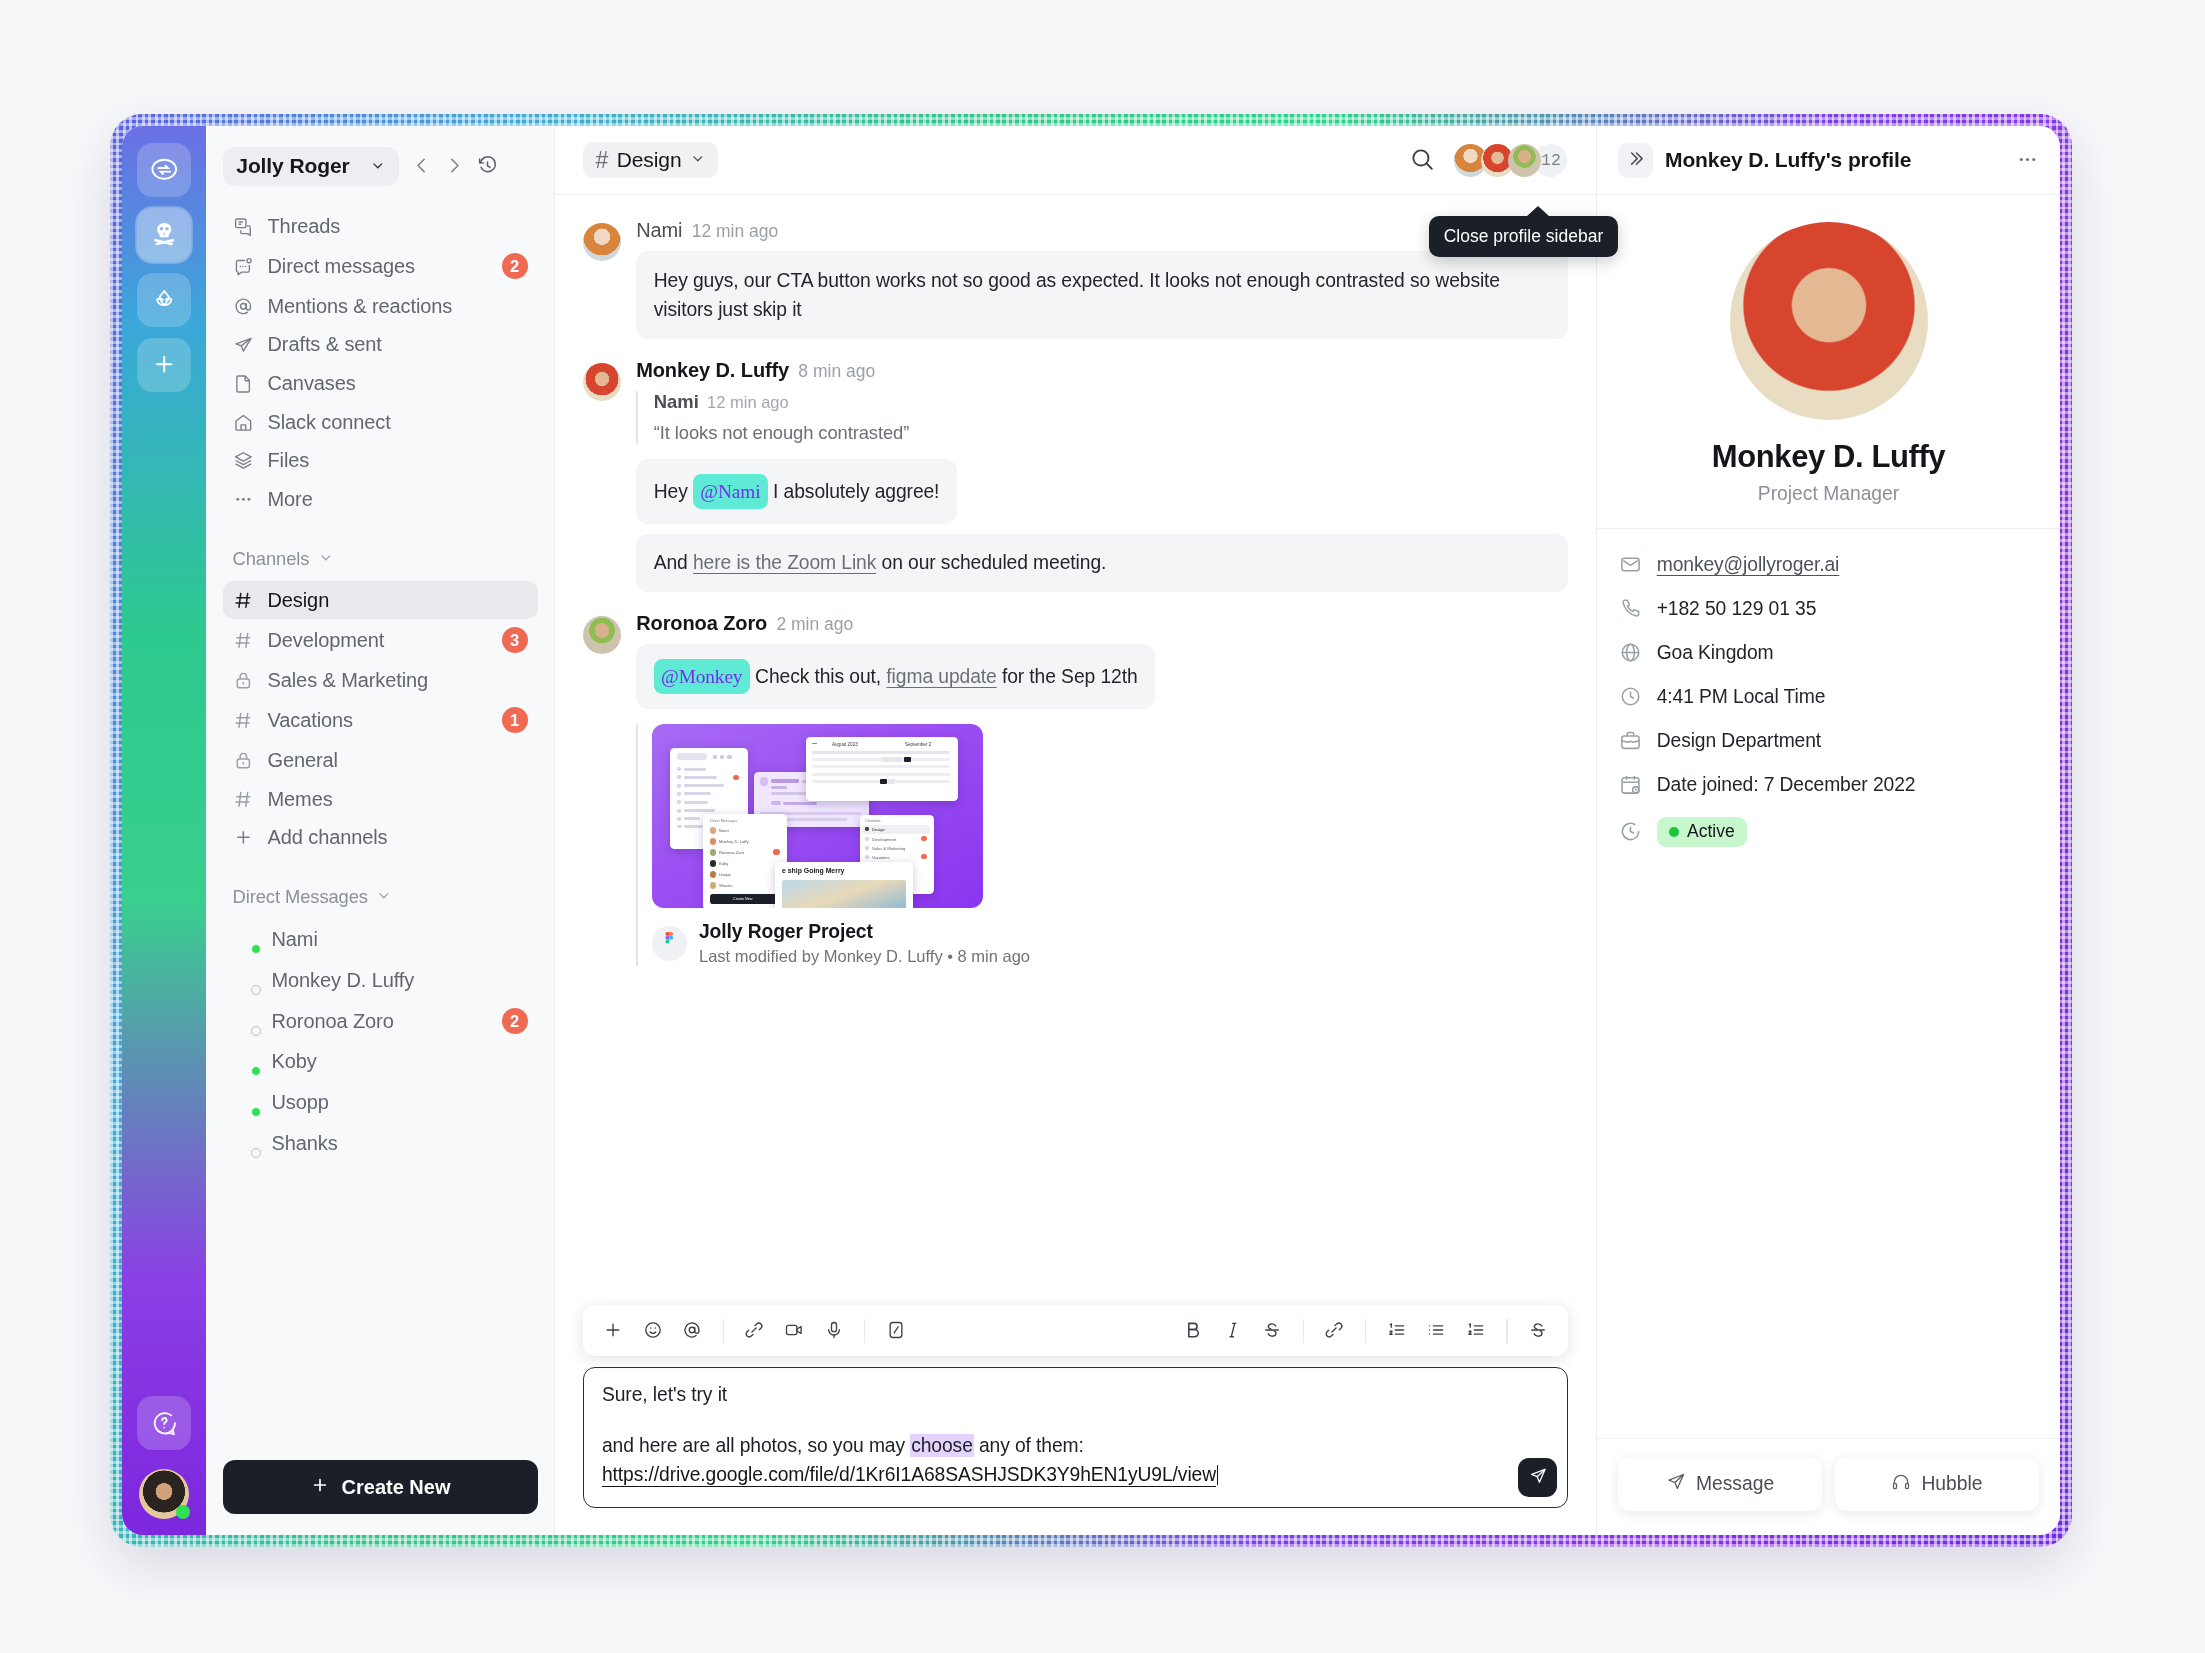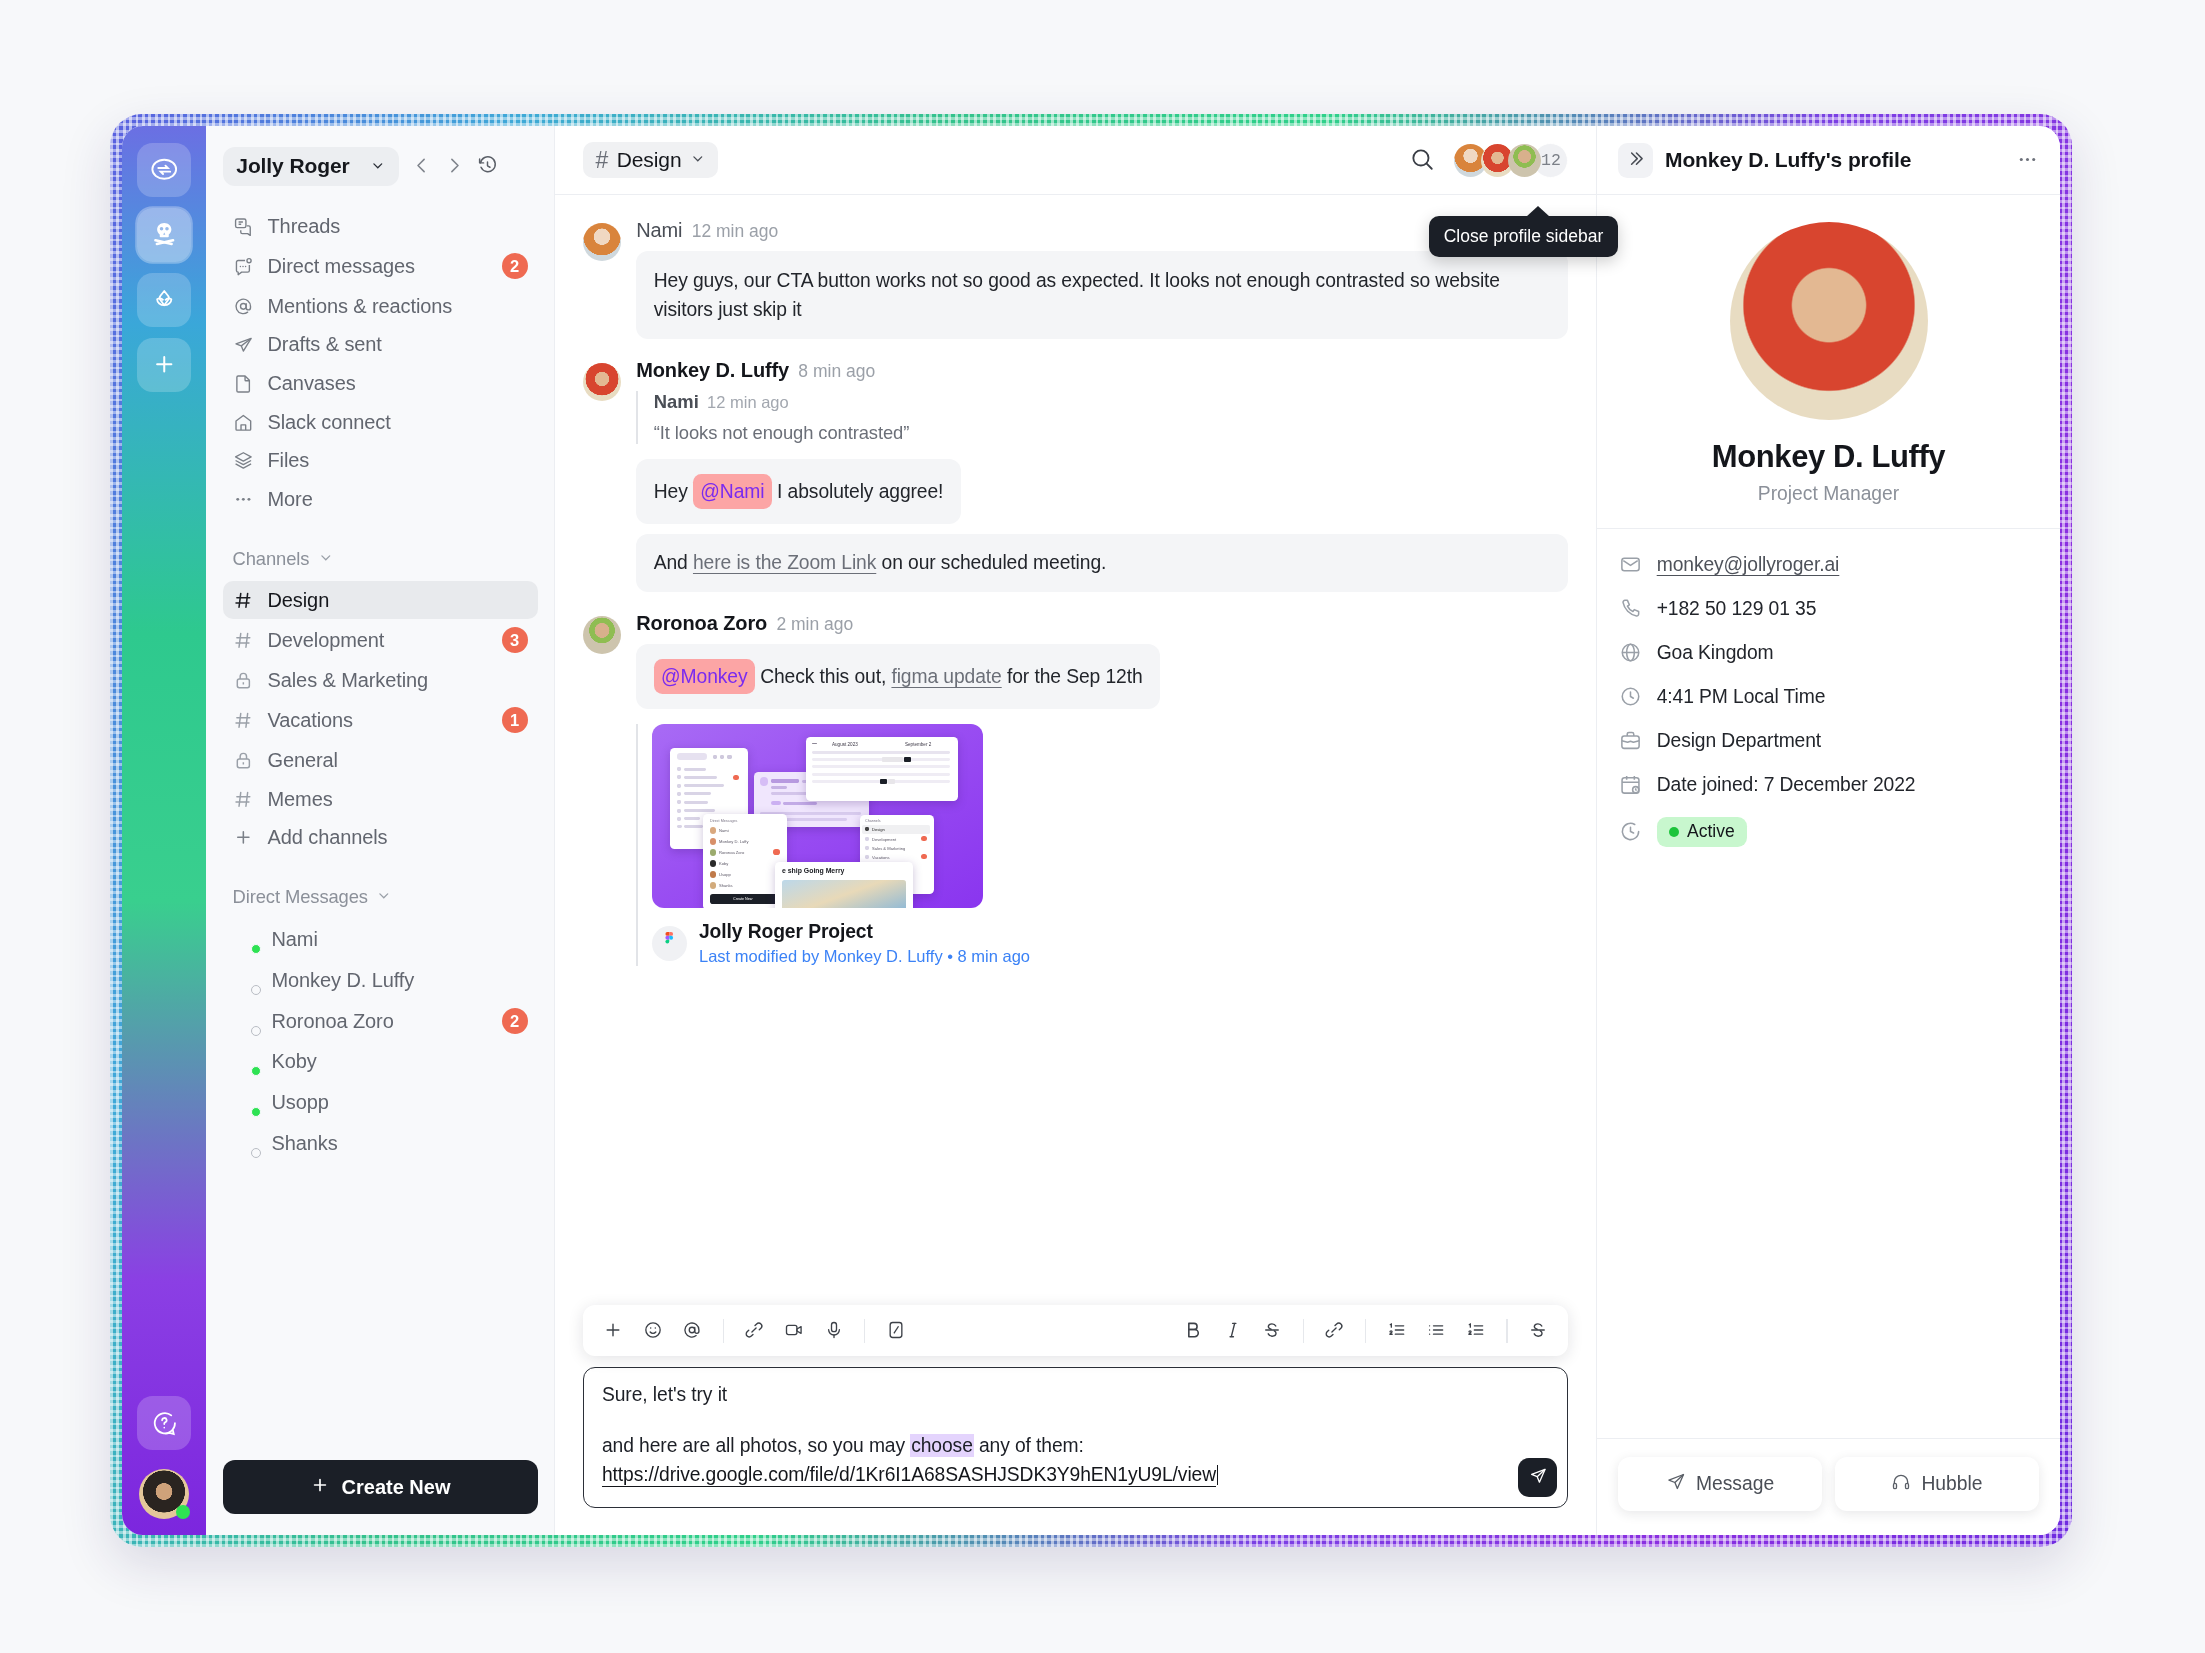--- a/index.html
+++ b/index.html
@@ -159,22 +159,22 @@
   .msg-head { display: flex; align-items: baseline; gap: 9.2px; margin-bottom: 9.2px; }
   .msg-head .au { font-size: 20px; font-weight: 700; color: #14161b; letter-spacing: -0.1px; }
   .msg-head .ts { font-size: 17.5px; color: #9ba0a8; }
   .bubble {
     background: #f4f5f7; border-radius: 12px; padding: 14.7px 17.5px;
     font-size: 19.3px; line-height: 1.52; color: #22252b; letter-spacing: -0.1px;
   }
   .bubble.inline { display: inline-block; }
   .bubble p + p { margin-top: 15.6px; }
   .mention {
-    background: #fca5a5; color: #7a2bf0; border-radius: 8.3px;
-    padding: 2.8px 7.4px; font-weight: 500; display: inline-block;
+    background: #5eead4; color: #7a2bf0; border-radius: 8.3px;
+    padding: 2.8px 7.4px; font-weight: 500; display: inline-block; font-family: Liberation Serif, serif;
   }
   .link { color: #6b6f78; text-decoration: underline; text-underline-offset: 3.7px; cursor: pointer; }
   .quote {
     border-left: 2.8px solid #e2e4e8; padding-left: 15.6px; margin-bottom: 15.6px;
   }
   .quote .qh { display:flex; align-items:baseline; gap:8.3px; margin-bottom: 8.3px; }
   .quote .qn { font-size: 18.4px; font-weight: 600; color: #4a4e56; }
   .quote .qt { font-size: 16.5px; color: #a2a7af; }
   .quote .qb { font-size: 18.4px; color: #6b6f78; letter-spacing: -0.1px; }
 
@@ -184,21 +184,21 @@
     background: linear-gradient(150deg,#a86bf5 0%, #9a4ff2 45%, #8a35ef 100%);
     position: relative;
   }
   #figma-prev .card { position:absolute; background:#fff; border-radius:4.6px; box-shadow:0 2.8px 10px rgba(60,20,110,.25); }
   #figma-prev .ln { position:absolute; background:#d9d4e6; border-radius:1.4px; }
   #figma-prev .mini-txt { position:absolute; font-size:4.1px; color:#5c5866; white-space:nowrap; }
   .file-row { display:flex; align-items:center; gap:12px; margin-top: 13px; }
   .file-ico { width: 35px; height: 35px; border-radius: 50%; background:#f0f1f4; display:flex; align-items:center; justify-content:center; }
   .file-ico svg { width: 16.5px; height: 23px; }
   .file-name { font-size: 19.3px; font-weight: 700; color: #14161b; letter-spacing:-0.1px; }
-  .file-meta { font-size: 16.5px; color: #3b82f6; margin-top: 3.7px; }
+  .file-meta { font-size: 16.5px; color: #737373; margin-top: 3.7px; }
 
   
   #composer-wrap { flex: 0 0 auto; padding: 0 27.6px 27px 27.6px; }
   #toolbar {
     background:#fff; border-radius: 12px; box-shadow: 0 2.8px 15.6px rgba(25,28,40,.12);
     height: 51px; display:flex; align-items:center; padding: 0 13px; margin-bottom: 11px;
   }
   .tb-grp { display:flex; align-items:center; gap: 4.6px; }
   .tb-btn { width: 35px; height: 35px; border-radius: 8.3px; display:flex; align-items:center; justify-content:center; cursor:pointer; }
   .tb-btn svg { width: 20px; height: 20px; }

